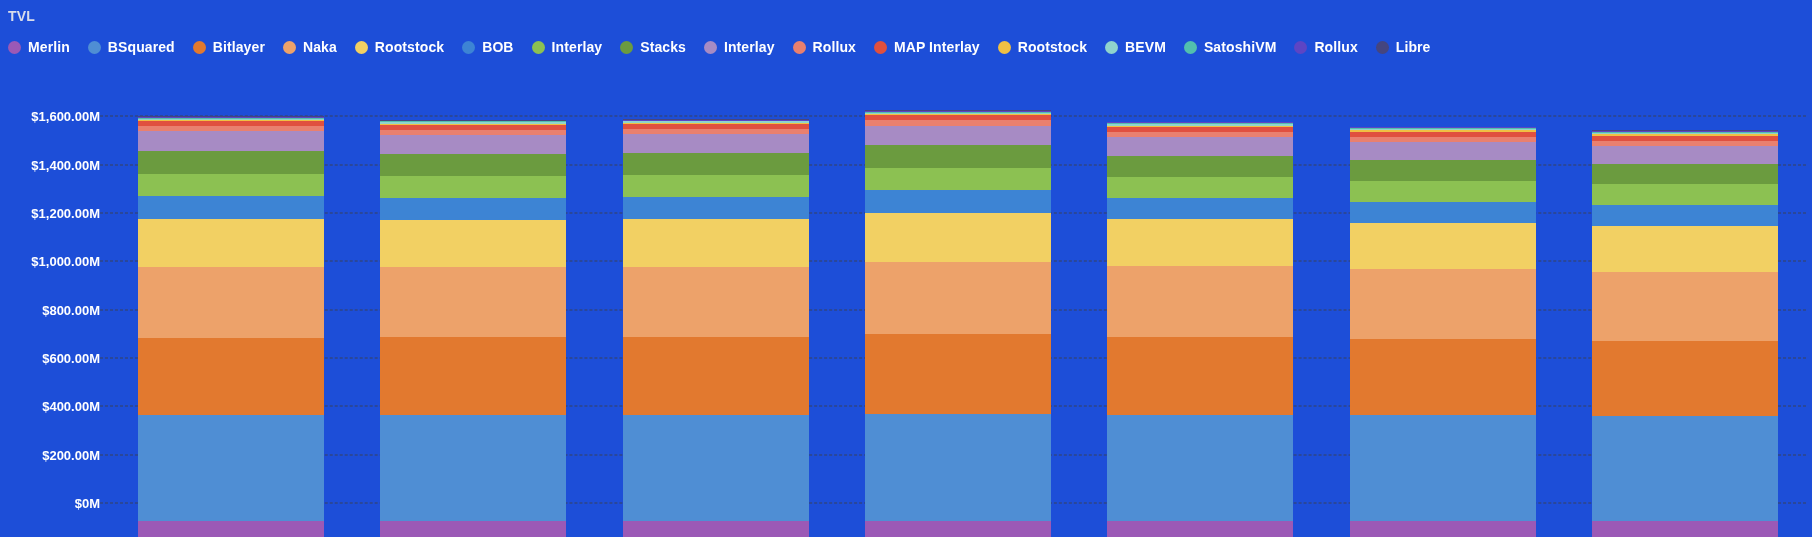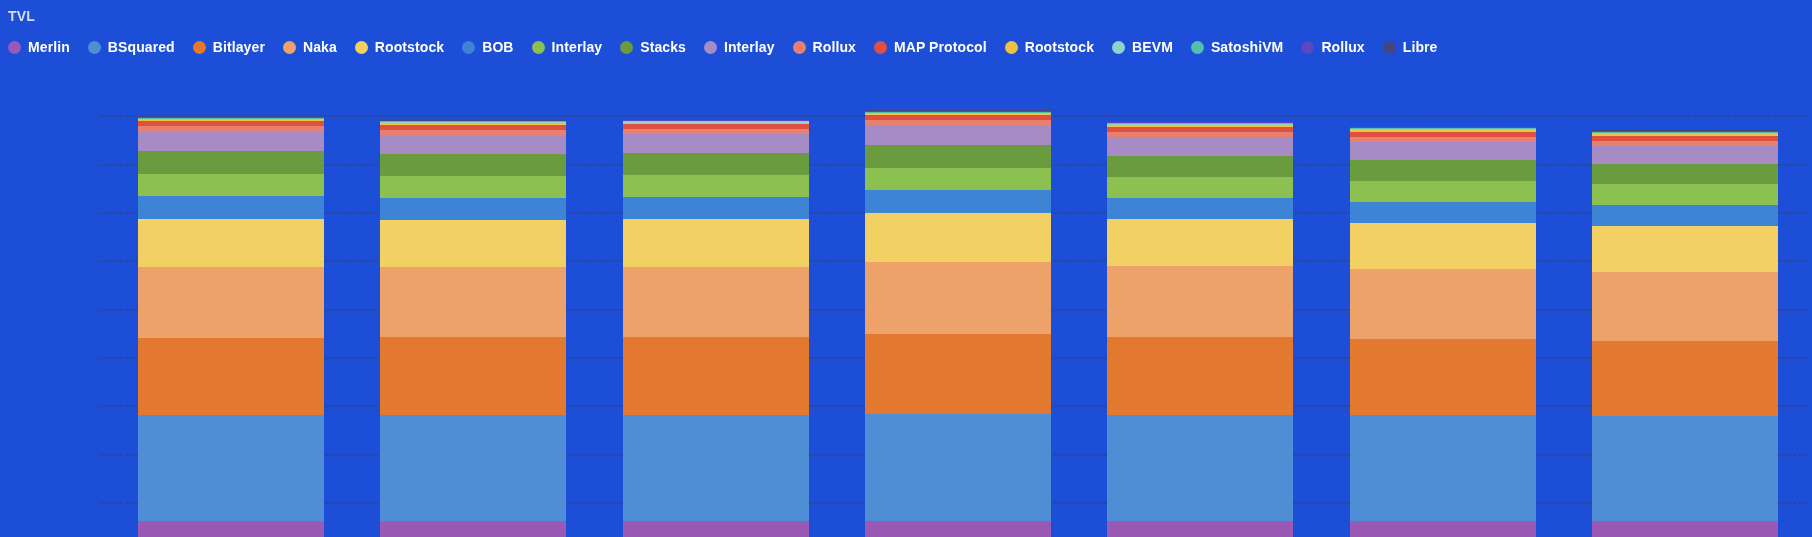--- a/index.html
+++ b/index.html
@@ -153,21 +153,21 @@
       <div class="legend-item">
         <span class="legend-swatch" style="background: rgb(167, 139, 196);"></span>
         <span class="legend-label">Interlay</span>
       </div>
       <div class="legend-item">
         <span class="legend-swatch" style="background: rgb(233, 128, 111);"></span>
         <span class="legend-label">Rollux</span>
       </div>
       <div class="legend-item">
         <span class="legend-swatch" style="background: rgb(224, 80, 63);"></span>
-        <span class="legend-label">MAP Protocol</span>
+        <span class="legend-label">MAP Interlay</span>
       </div>
       <div class="legend-item">
         <span class="legend-swatch" style="background: rgb(240, 192, 67);"></span>
         <span class="legend-label">Rootstock</span>
       </div>
       <div class="legend-item">
         <span class="legend-swatch" style="background: rgb(143, 211, 205);"></span>
         <span class="legend-label">BEVM</span>
       </div>
       <div class="legend-item">
@@ -178,20 +178,31 @@
         <span class="legend-swatch" style="background: rgb(93, 69, 196);"></span>
         <span class="legend-label">Rollux</span>
       </div>
       <div class="legend-item">
         <span class="legend-swatch" style="background: rgb(69, 69, 127);"></span>
         <span class="legend-label">Libre</span>
       </div>
     </div>
 
   <div class="plot">
+    <div class="axis-y">
+        <div class="ytick" style="top: 48.3333px;">$1,600.00M</div>
+        <div class="ytick" style="top: 96.6667px;">$1,400.00M</div>
+        <div class="ytick" style="top: 145px;">$1,200.00M</div>
+        <div class="ytick" style="top: 193.333px;">$1,000.00M</div>
+        <div class="ytick" style="top: 241.667px;">$800.00M</div>
+        <div class="ytick" style="top: 290px;">$600.00M</div>
+        <div class="ytick" style="top: 338.333px;">$400.00M</div>
+        <div class="ytick" style="top: 386.667px;">$200.00M</div>
+        <div class="ytick" style="top: 435px;">$0M</div>
+      </div>
     <div class="gridlines">
         <div class="gridline" style="top: 48.3333px;"></div>
         <div class="gridline" style="top: 96.6667px;"></div>
         <div class="gridline" style="top: 145px;"></div>
         <div class="gridline" style="top: 193.333px;"></div>
         <div class="gridline" style="top: 241.667px;"></div>
         <div class="gridline" style="top: 290px;"></div>
         <div class="gridline" style="top: 338.333px;"></div>
         <div class="gridline" style="top: 386.667px;"></div>
         <div class="gridline" style="top: 435px;"></div>

